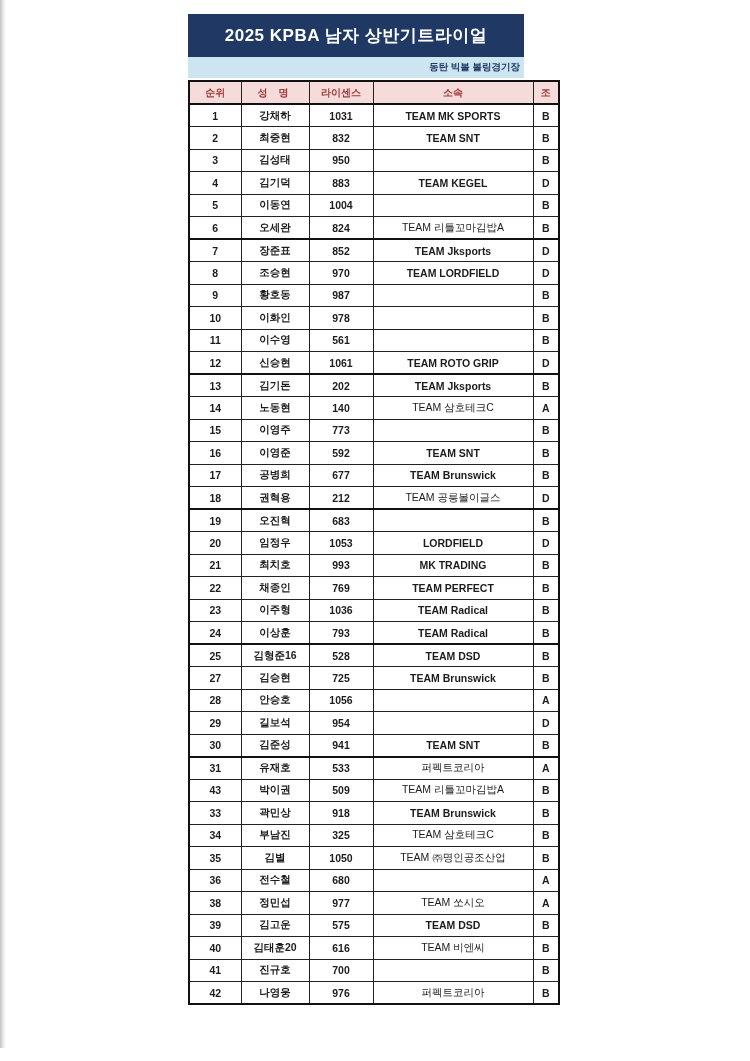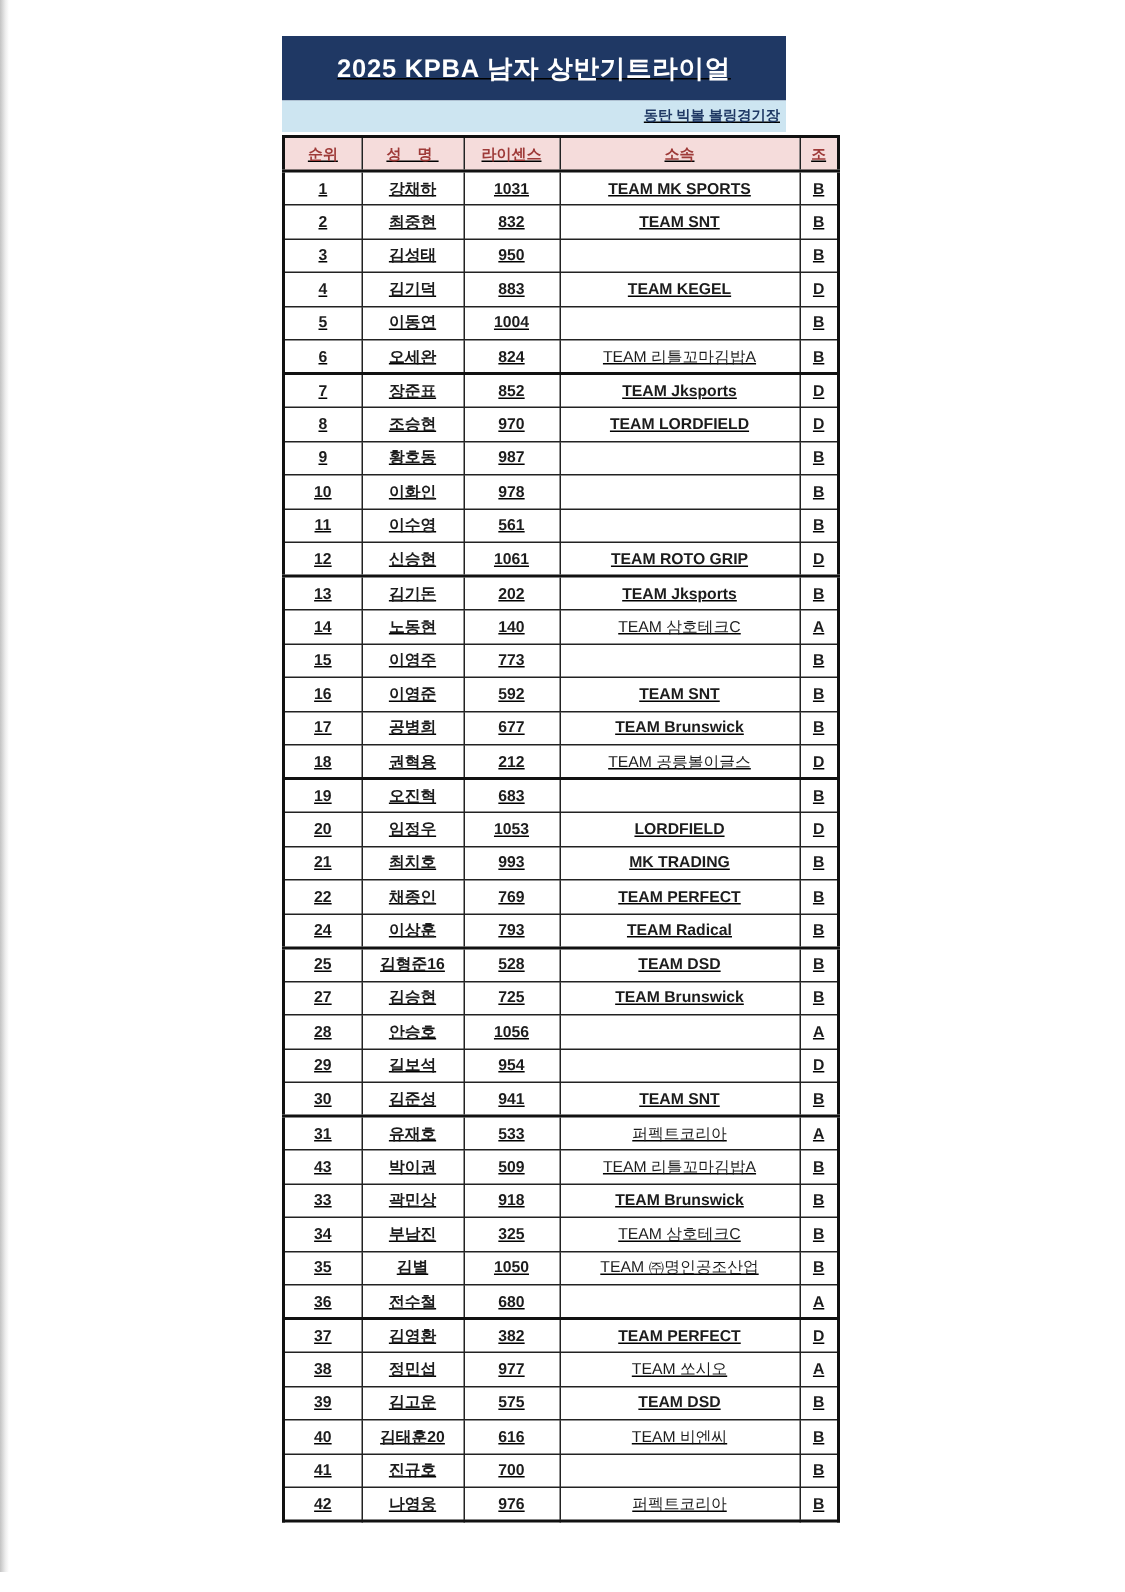--- a/index.html
+++ b/index.html
@@ -17,23 +17,22 @@
   }
   .left-edge-shadow {
     position: absolute;
     left: 0; top: 0;
     width: 6px; height: 1048px;
     background: linear-gradient(to right, #c3c3c3, #ededed 60%, #ffffff);
   }
   .sheet {
     position: absolute;
     left: 188px;
-    top: 24px;
+    top: 14px;
     width: 336px;
-    text-decoration: underline;
   }
   .title-bar {
     height: 43px;
     background: var(--title-bg, #1F3864);
     color: var(--title-text, #ffffff);
     display: flex;
     align-items: center;
     justify-content: center;
     font-size: 17px;
     font-weight: bold;
@@ -269,20 +268,27 @@
             <td class="col-group">B</td>
           </tr>
           <tr>
             <td class="col-rank">22</td>
             <td class="col-name">채종인</td>
             <td class="col-license">769</td>
             <td class="col-team team-en">TEAM PERFECT</td>
             <td class="col-group">B</td>
           </tr>
           <tr>
+            <td class="col-rank">23</td>
+            <td class="col-name">이주형</td>
+            <td class="col-license">1036</td>
+            <td class="col-team team-en">TEAM Radical</td>
+            <td class="col-group">B</td>
+          </tr>
+          <tr>
             <td class="col-rank">24</td>
             <td class="col-name">이상훈</td>
             <td class="col-license">793</td>
             <td class="col-team team-en">TEAM Radical</td>
             <td class="col-group">B</td>
           </tr>
           <tr class="group-sep">
             <td class="col-rank">25</td>
             <td class="col-name">김형준16</td>
             <td class="col-license">528</td>
@@ -352,27 +358,20 @@
             <td class="col-team">TEAM ㈜명인공조산업</td>
             <td class="col-group">B</td>
           </tr>
           <tr>
             <td class="col-rank">36</td>
             <td class="col-name">전수철</td>
             <td class="col-license">680</td>
             <td class="col-team"></td>
             <td class="col-group">A</td>
           </tr>
-          <tr class="group-sep">
-            <td class="col-rank">37</td>
-            <td class="col-name">김영환</td>
-            <td class="col-license">382</td>
-            <td class="col-team team-en">TEAM PERFECT</td>
-            <td class="col-group">D</td>
-          </tr>
           <tr>
             <td class="col-rank">38</td>
             <td class="col-name">정민섭</td>
             <td class="col-license">977</td>
             <td class="col-team">TEAM 쏘시오</td>
             <td class="col-group">A</td>
           </tr>
           <tr>
             <td class="col-rank">39</td>
             <td class="col-name">김고운</td>

